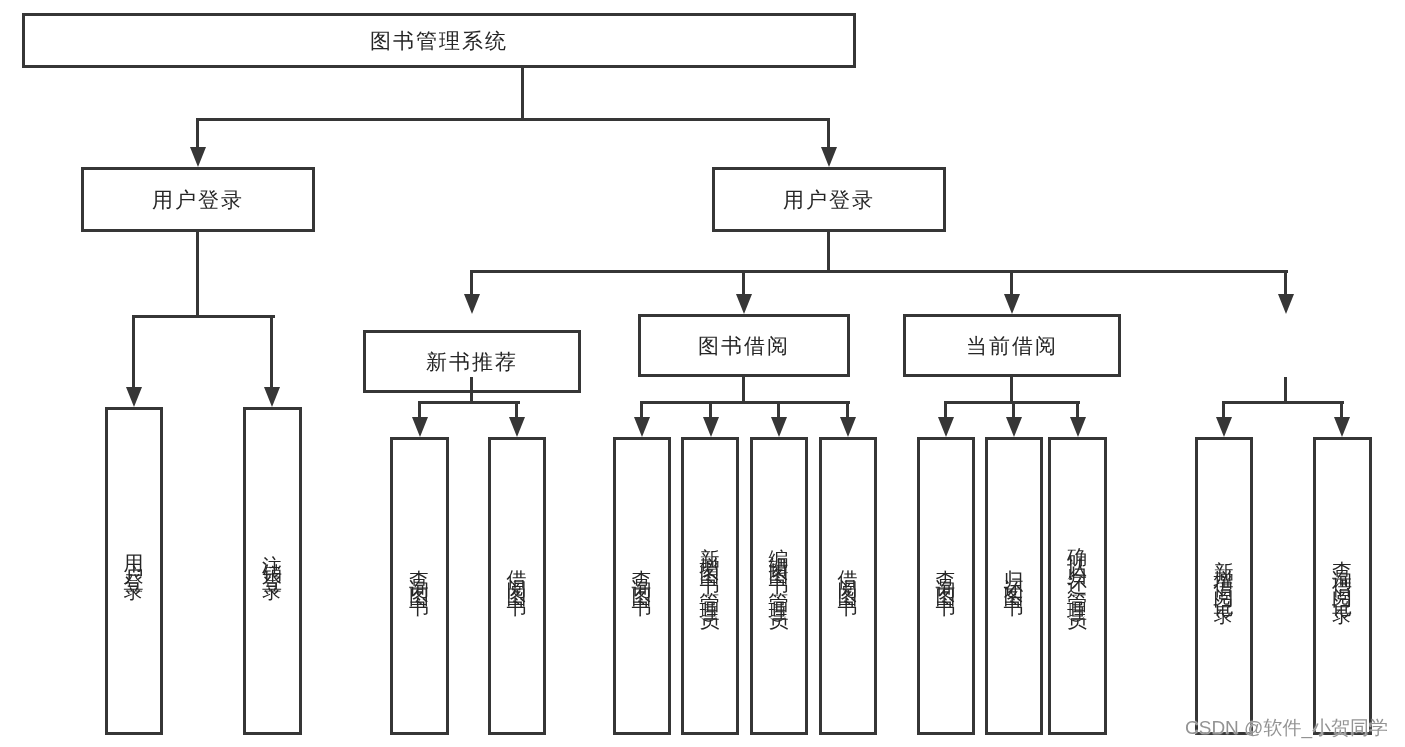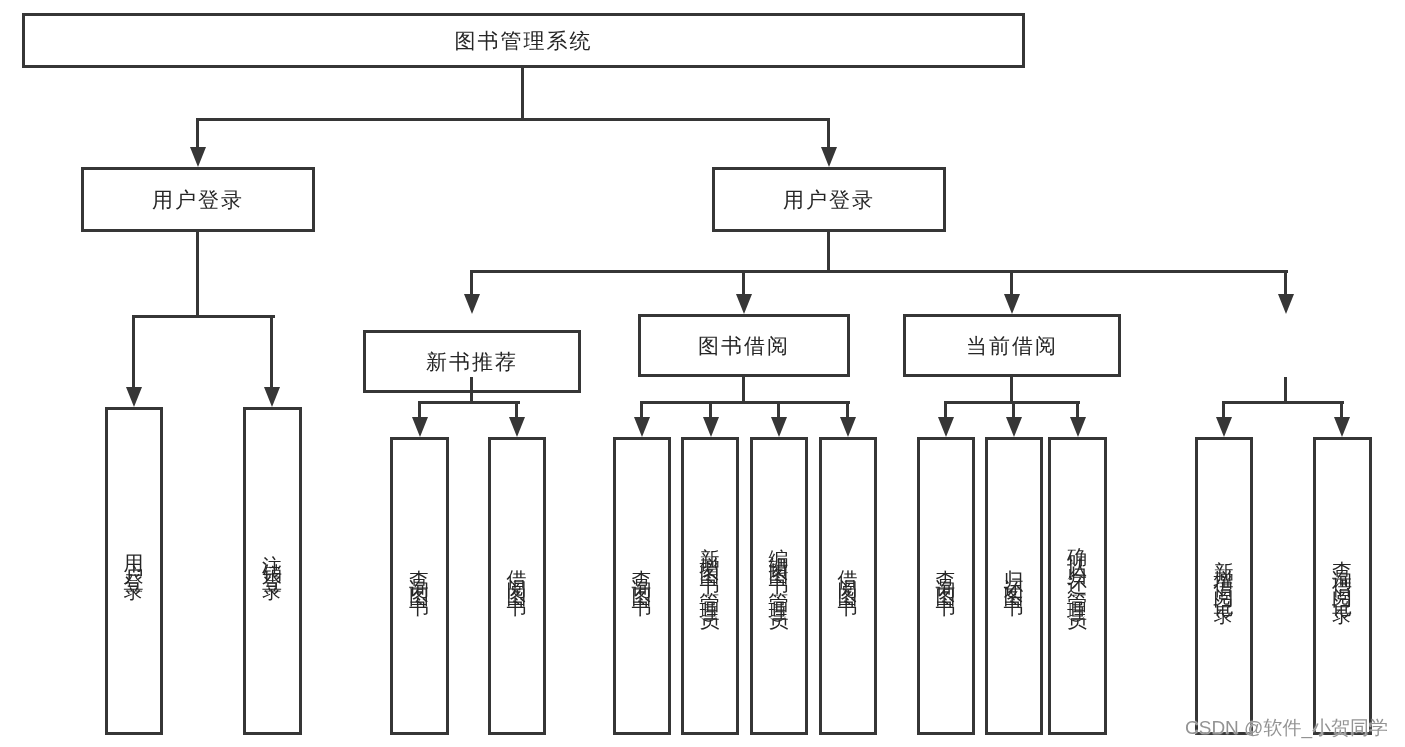--- a/index.html
+++ b/index.html
@@ -40,21 +40,21 @@
     font-size:19px;color:rgba(128,128,128,0.85);
     text-shadow:0 0 2px #ffffff,0 0 1px #ffffff;
     white-space:nowrap;z-index:10;
   }
 </style>
 </head>
 <body>
 
 <div id="stage">
 
-  <div class="box" style="left:22px;top:13px;width:1003px;height:55px;">
+  <div class="box" style="left:22px;top:13px;width:834px;height:55px;">
     <span>图书管理系统</span>
   </div>
 
   <div class="vline" style="left:521px;top:68px;height:52px;"></div>
   <div class="hline" style="left:196px;top:118px;width:634px;"></div>
   <div class="vline" style="left:196px;top:118px;height:32px;"></div>
   <div class="ah" style="left:190px;top:147px;"></div>
   <div class="vline" style="left:827px;top:118px;height:32px;"></div>
   <div class="ah" style="left:821px;top:147px;"></div>
 

